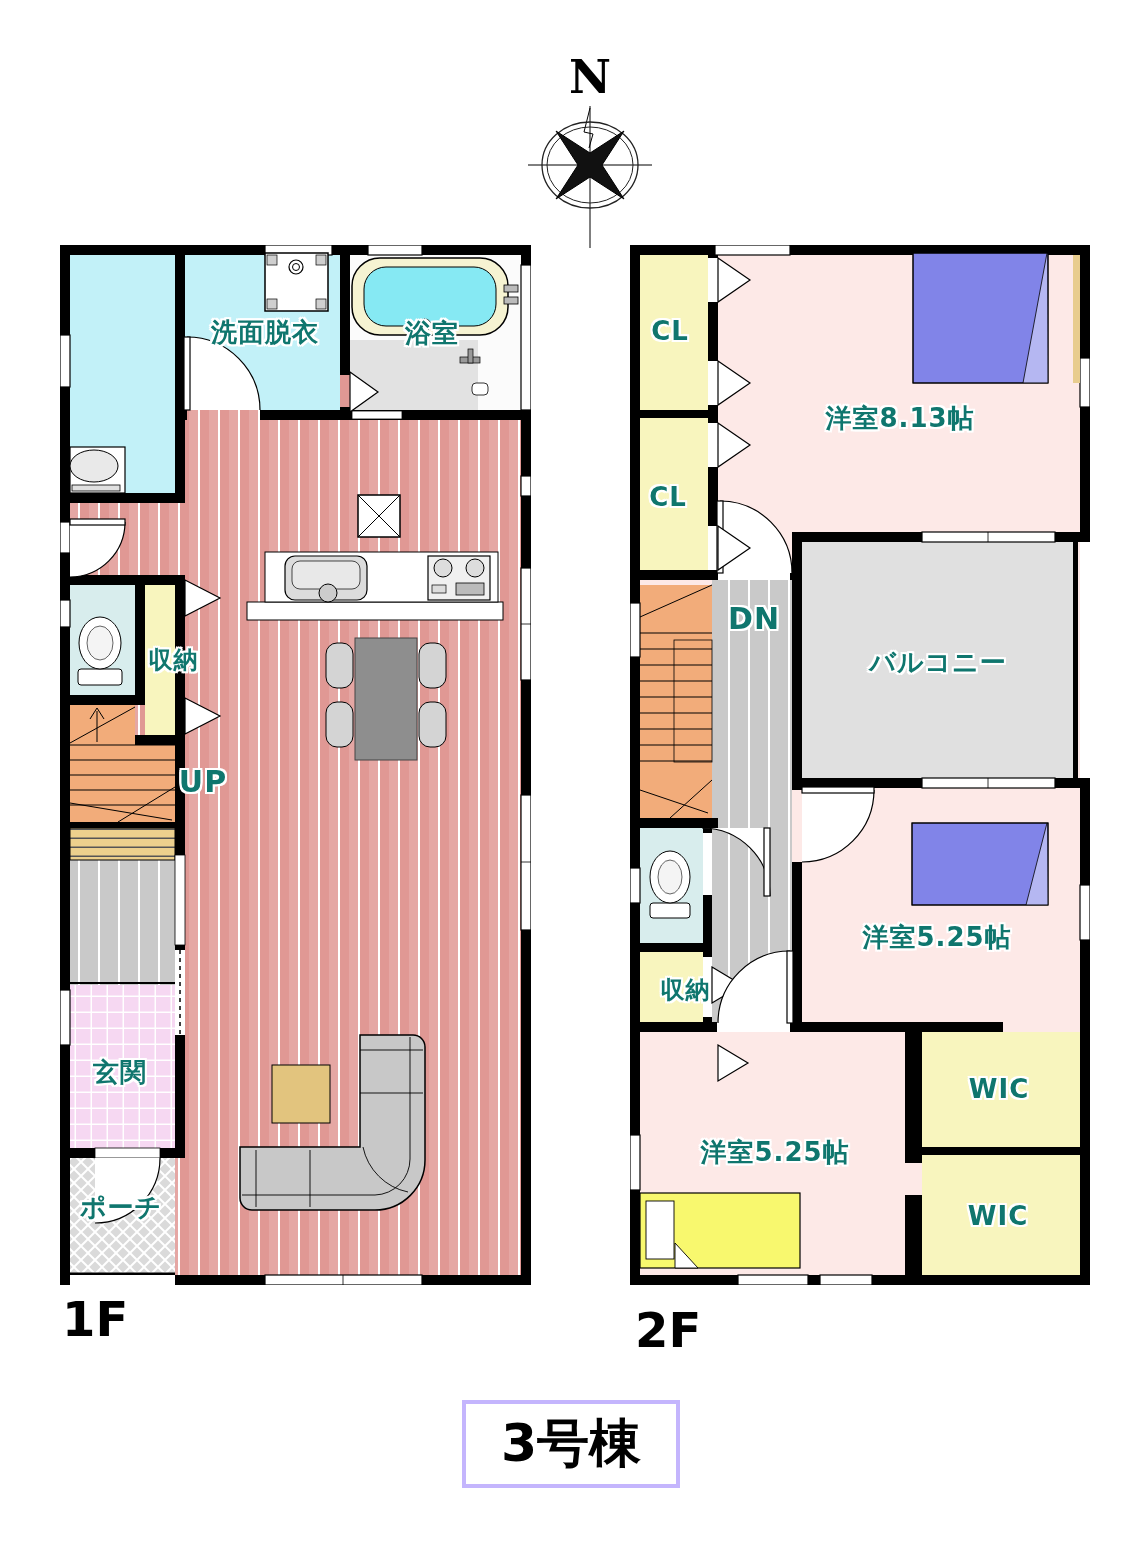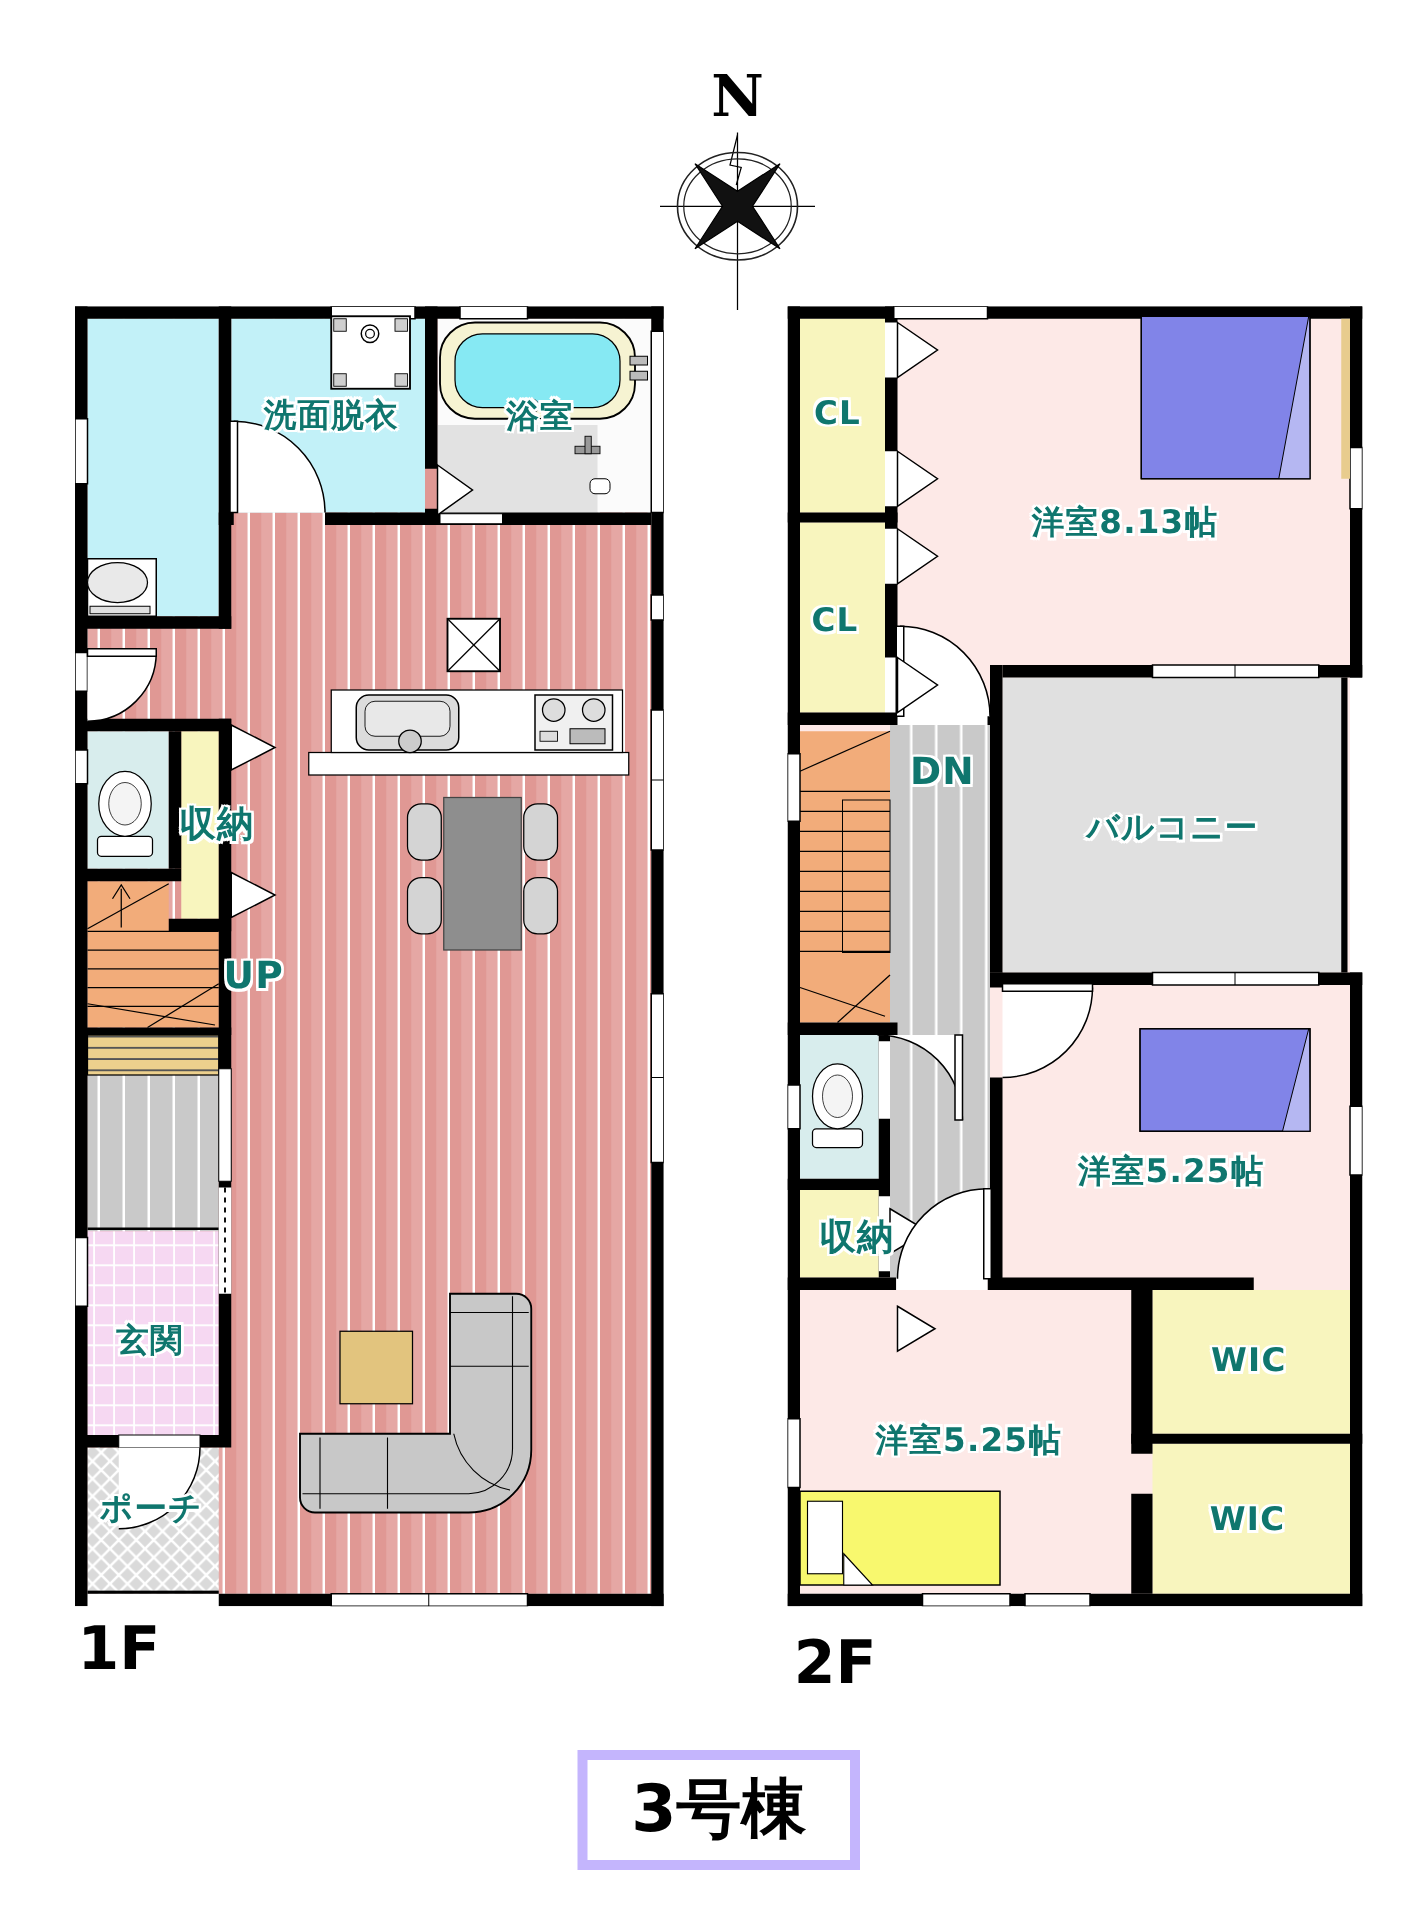--- a/index.html
+++ b/index.html
@@ -4,27 +4,27 @@
 <style>
   html,body{margin:0;padding:0;background:#fff;}
   .page{position:relative;width:1138px;height:1542px;background:#ffffff;overflow:hidden;
         font-family:"DejaVu Sans","Liberation Sans",sans-serif;}
   .plan{position:absolute;}
   .plan svg{position:absolute;left:0;top:0;}
   .lbl{position:absolute;transform:translate(-50%,-50%);font-weight:bold;color:#0f766e;
        white-space:nowrap;font-size:26px;letter-spacing:1px;
        text-shadow:-2px -2px 0 #fff,2px -2px 0 #fff,-2px 2px 0 #fff,2px 2px 0 #fff,
                    0 -2px 0 #fff,0 2px 0 #fff,-2px 0 0 #fff,2px 0 0 #fff;}
-  .lbl-sm{font-size:29px;padding-left:27px;}
+  .lbl-sm{font-size:24px;padding-left:27px;}
   .lbl-lg{font-size:30px;}
   .floor-tag{position:absolute;font-size:48px;font-weight:bold;color:#000;}
   .compass{position:absolute;left:515px;top:58px;width:150px;height:195px;}
   .compass-n{position:absolute;left:75px;top:-8px;transform:translateX(-50%);
              font-family:"DejaVu Serif","Liberation Serif",serif;font-weight:bold;font-size:46px;color:#000;}
-  .title-box{position:absolute;left:462px;top:1400px;width:210px;height:80px;border:8px solid #c4b5fd;
+  .title-box{position:absolute;left:462px;top:1400px;width:210px;height:80px;border:4px solid #c4b5fd;
              background:#fff;display:flex;align-items:center;justify-content:center;
              font-size:52px;font-weight:bold;color:#000;text-align:center;}
 </style>
 </head>
 <body>
 
 <div class="page">
 
   <div class="compass">
     <div class="compass-n">N</div>

